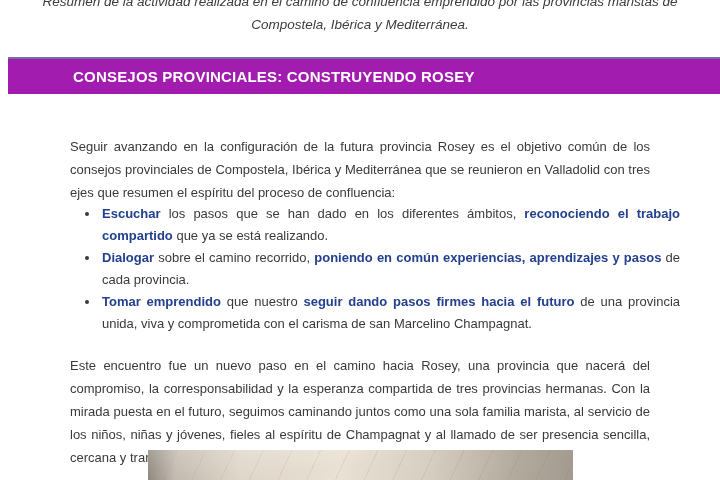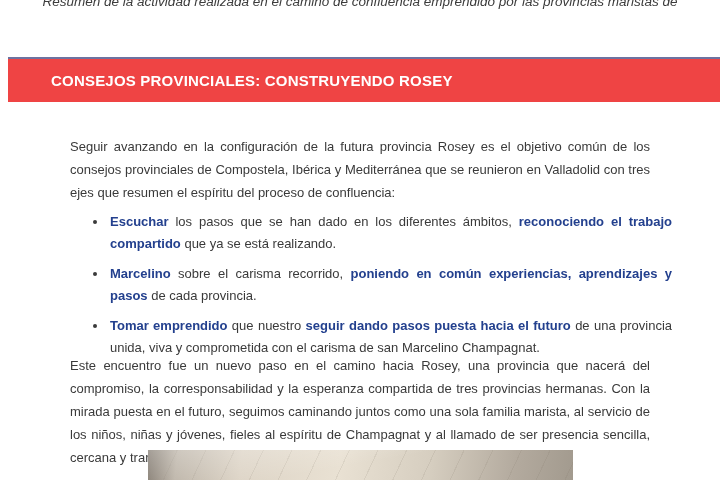--- a/index.html
+++ b/index.html
@@ -10,74 +10,75 @@
     font-family: "Liberation Sans", sans-serif;
     color: #3a3a3a;
   }
   .subtitle {
     position: absolute; top: -10px; left: 0; right: 0;
     text-align: center; font-style: italic;
     font-size: 13.5px; line-height: 23px;
     color: #3c3c3c; font-weight: 500;
   }
   .banner {
-    position: absolute; top: 57px; left: 8px; right: 0; height: 45px;
-    background: #ef4444;
+    position: absolute; top: 57px; left: 8px; right: 0; height: 37px;
+    background: #a21caf;
     border-top: 2px solid #6d72a0;
     display: flex; align-items: center;
-    padding-left: 43px; box-sizing: border-box;
+    padding-left: 65px; box-sizing: border-box;
   }
   .banner-title {
     color: #ffffff; font-weight: bold; font-size: 15px;
     letter-spacing: 0.2px;
   }
   .para {
     position: absolute; left: 70px; width: 580px;
     font-size: 13px; line-height: 23px;
     text-align: justify;
   }
   .intro   { top: 127px; margin-top: 8px; }
   .closing { top: 341px; }
   .bullets {
     position: absolute; top: 203px; left: 70px; width: 580px;
     margin: 0; padding-left: 30px;
     font-size: 13px; line-height: 22px;
     text-align: justify;
     list-style: disc outside;
   }
-  .bullets li { padding-left: 2px; margin: 8px; }
+  .bullets li { padding-left: 2px; margin: 0; }
   .hl { color: #23408e; font-weight: bold; }
   .photo {
     position: absolute; top: 450px; left: 148px; width: 425px; height: 40px;
     background:
       linear-gradient(170deg, rgba(255,255,255,0.35) 0%, rgba(255,255,255,0) 45%),
       repeating-linear-gradient(115deg, rgba(120,110,95,0.12) 0px, rgba(120,110,95,0.12) 1px, transparent 1px, transparent 26px),
       linear-gradient(97deg, #746b60 0%, #b9b0a3 7%, #ddd4c6 22%, #e9e1d3 45%, #d6cec0 66%, #b3aa9e 86%, #a29a8e 100%);
   }
 </style>
 </head>
 <body>
 
 <div class="subtitle">
   <div>Resumen de la actividad realizada en el camino de confluencia emprendido por las provincias maristas de</div>
+  <div>Compostela, Ibérica y Mediterránea.</div>
 </div>
 
 <div class="banner">
   <span class="banner-title">CONSEJOS PROVINCIALES: CONSTRUYENDO ROSEY</span>
 </div>
 
 <p class="para intro">Seguir avanzando en la configuración de la futura provincia Rosey es el objetivo común de los consejos provinciales de Compostela, Ibérica y Mediterránea que se reunieron en Valladolid con tres ejes que resumen el espíritu del proceso de confluencia:</p>
 
 <ul class="bullets">
   <li>
     <span class="hl">Escuchar</span><span> los pasos que se han dado en los diferentes ámbitos, </span><span class="hl">reconociendo el trabajo compartido</span><span> que ya se está realizando.</span>
   </li>
   <li>
-    <span class="hl">Marcelino</span><span> sobre el carisma recorrido, </span><span class="hl">poniendo en común experiencias, aprendizajes y pasos</span><span> de cada provincia.</span>
+    <span class="hl">Dialogar</span><span> sobre el camino recorrido, </span><span class="hl">poniendo en común experiencias, aprendizajes y pasos</span><span> de cada provincia.</span>
   </li>
   <li>
-    <span class="hl">Tomar emprendido</span><span> que nuestro </span><span class="hl">seguir dando pasos puesta hacia el futuro</span><span> de una provincia unida, viva y comprometida con el carisma de san Marcelino Champagnat.</span>
+    <span class="hl">Tomar emprendido</span><span> que nuestro </span><span class="hl">seguir dando pasos firmes hacia el futuro</span><span> de una provincia unida, viva y comprometida con el carisma de san Marcelino Champagnat.</span>
   </li>
 </ul>
 
 <p class="para closing">Este encuentro fue un nuevo paso en el camino hacia Rosey, una provincia que nacerá del compromiso, la corresponsabilidad y la esperanza compartida de tres provincias hermanas. Con la mirada puesta en el futuro, seguimos caminando juntos como una sola familia marista, al servicio de los niños, niñas y jóvenes, fieles al espíritu de Champagnat y al llamado de ser presencia sencilla, cercana y transformadora en nuestro mundo.</p>
 
 <div class="photo"></div>
 
 </body></html>

